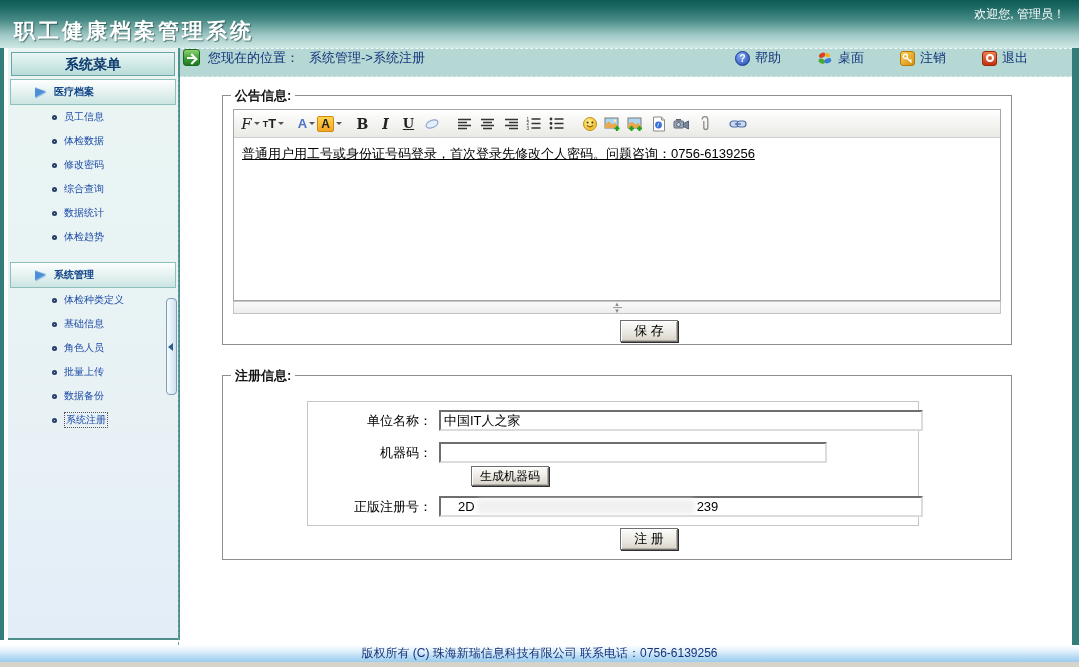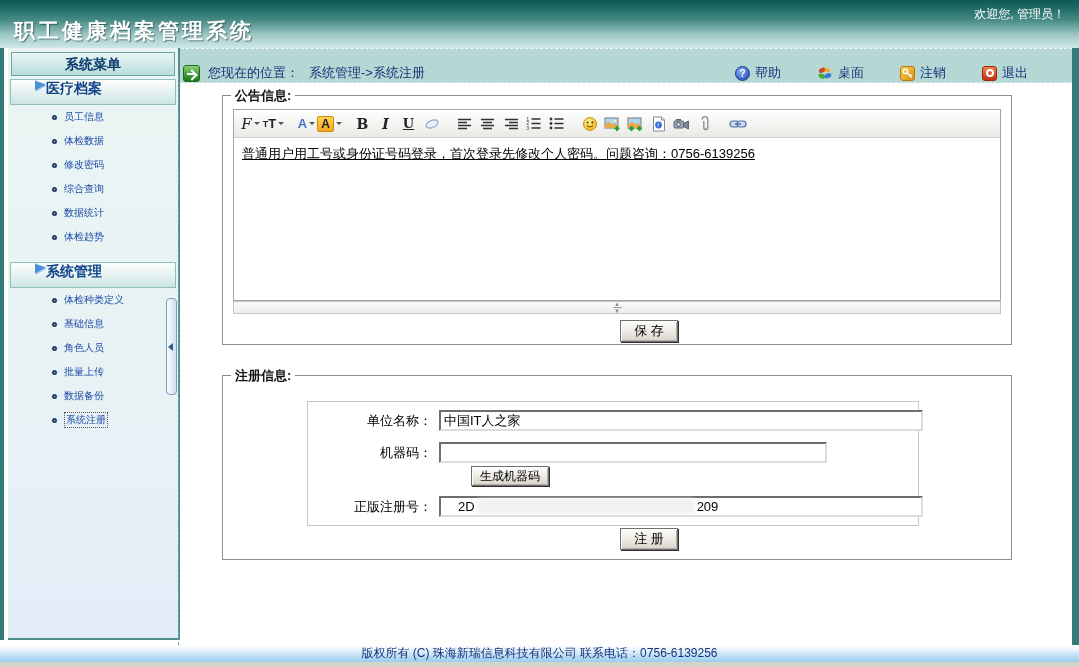--- a/index.html
+++ b/index.html
@@ -20,24 +20,24 @@
     letter-spacing:3px; text-shadow:1px 1px 1px rgba(0,40,40,.55);
   }
   .welcome { position:absolute; right:14px; top:6px; color:#fff; font-size:12px; }
 
   
   .strip-left  { position:absolute; left:0; top:48px; width:4px; height:592px; background:#337c77; }
   .strip-right { position:absolute; right:0; top:48px; width:7px; height:597px; background:#337c77; }
 
   
   .crumbbar {
-    position:absolute; left:176px; top:48px; width:896px; height:35px;
+    position:absolute; left:176px; top:48px; width:896px; height:29px;
     background:#b5d8d5;
     border-top:1px dashed #eef8f7; border-bottom:1px dashed #d8ecea;
-    display:flex; align-items:flex-end;
+    display:flex; align-items:flex-start;
   }
   .crumb-arrow {
     width:17px; height:17px; margin:0 8px 0 7px; border-radius:3px; flex:0 0 auto;
     background:linear-gradient(180deg,#8fd06f 0%,#3f9e3a 55%,#1e7a1e 100%);
     border:1px solid #1c6a1c; position:relative;
   }
   .crumb-arrow::after {
     content:""; position:absolute; left:4px; top:4.5px;
     width:6px; height:6px; border-top:2px solid #fff; border-right:2px solid #fff;
     transform:rotate(45deg);
@@ -74,24 +74,24 @@
     background:linear-gradient(180deg,#eaf5f3 0%,#e8f2f5 60%,#e3edf8 100%);
     border-right:2px solid #4e8f8c; border-bottom:2px solid #4e8f8c;
   }
   .side-title {
     margin:4px 3px 0 3px; height:24px; line-height:22px; text-align:center;
     font-weight:bold; font-size:14px; color:#0d3a6e;
     background:linear-gradient(180deg,#e9f6f5 0%,#cfe8e6 55%,#b7dcd9 100%);
     border:1px solid #6aa5a1;
   }
   .menu-group {
-    margin:3px 2px 0 2px; height:26px; display:flex; align-items:flex-start;
+    margin:3px 2px 0 2px; height:26px; display:flex; align-items:center;
     background:linear-gradient(180deg,#fdfefe 0%,#e3f1ef 55%,#cbe5e2 100%);
-    border:1px solid #8fbfbb; padding-left:24px; 
-    font-weight:bold; color:#114488; font-size:14px; cursor:pointer;
+    border:1px solid #8fbfbb; padding-left:24px; gap:8px;
+    font-weight:bold; color:#114488; font-size:10px; cursor:pointer;
   }
   .gr-arrow {
     width:0; height:0; border-left:11px solid #4d8fd6;
     border-top:5px solid transparent; border-bottom:5px solid transparent;
     transform:skewY(-6deg); filter:drop-shadow(1px 1px 0 #9fc5ea);
   }
   .menu-item {
     height:24px; display:flex; align-items:center; padding-left:44px; gap:7px;
     color:#1c4aa6; font-size:10px; cursor:pointer; white-space:nowrap;
   }
@@ -460,21 +460,21 @@
 
     <span class="reg-label" style="top:40px;">机器码：</span>
     <input class="reg-input w-mid" style="top: 40px;" value="">
 
     <button class="btn btn-gen">生成机器码</button>
 
     <span class="reg-label" style="top:94px;">正版注册号：</span>
     <div class="serial-box">
       <span>2D</span>
       <span class="redact"></span>
-      <span>209</span>
+      <span>239</span>
     </div>
   </div>
 
   <button class="btn btn-reg">注 册</button>
 </div>
 
 <div class="footer-bar">
   <span>版权所有 (C) 珠海新瑞信息科技有限公司  联系电话：0756-6139256</span>
 </div>
 <div class="footer-strip"></div>

